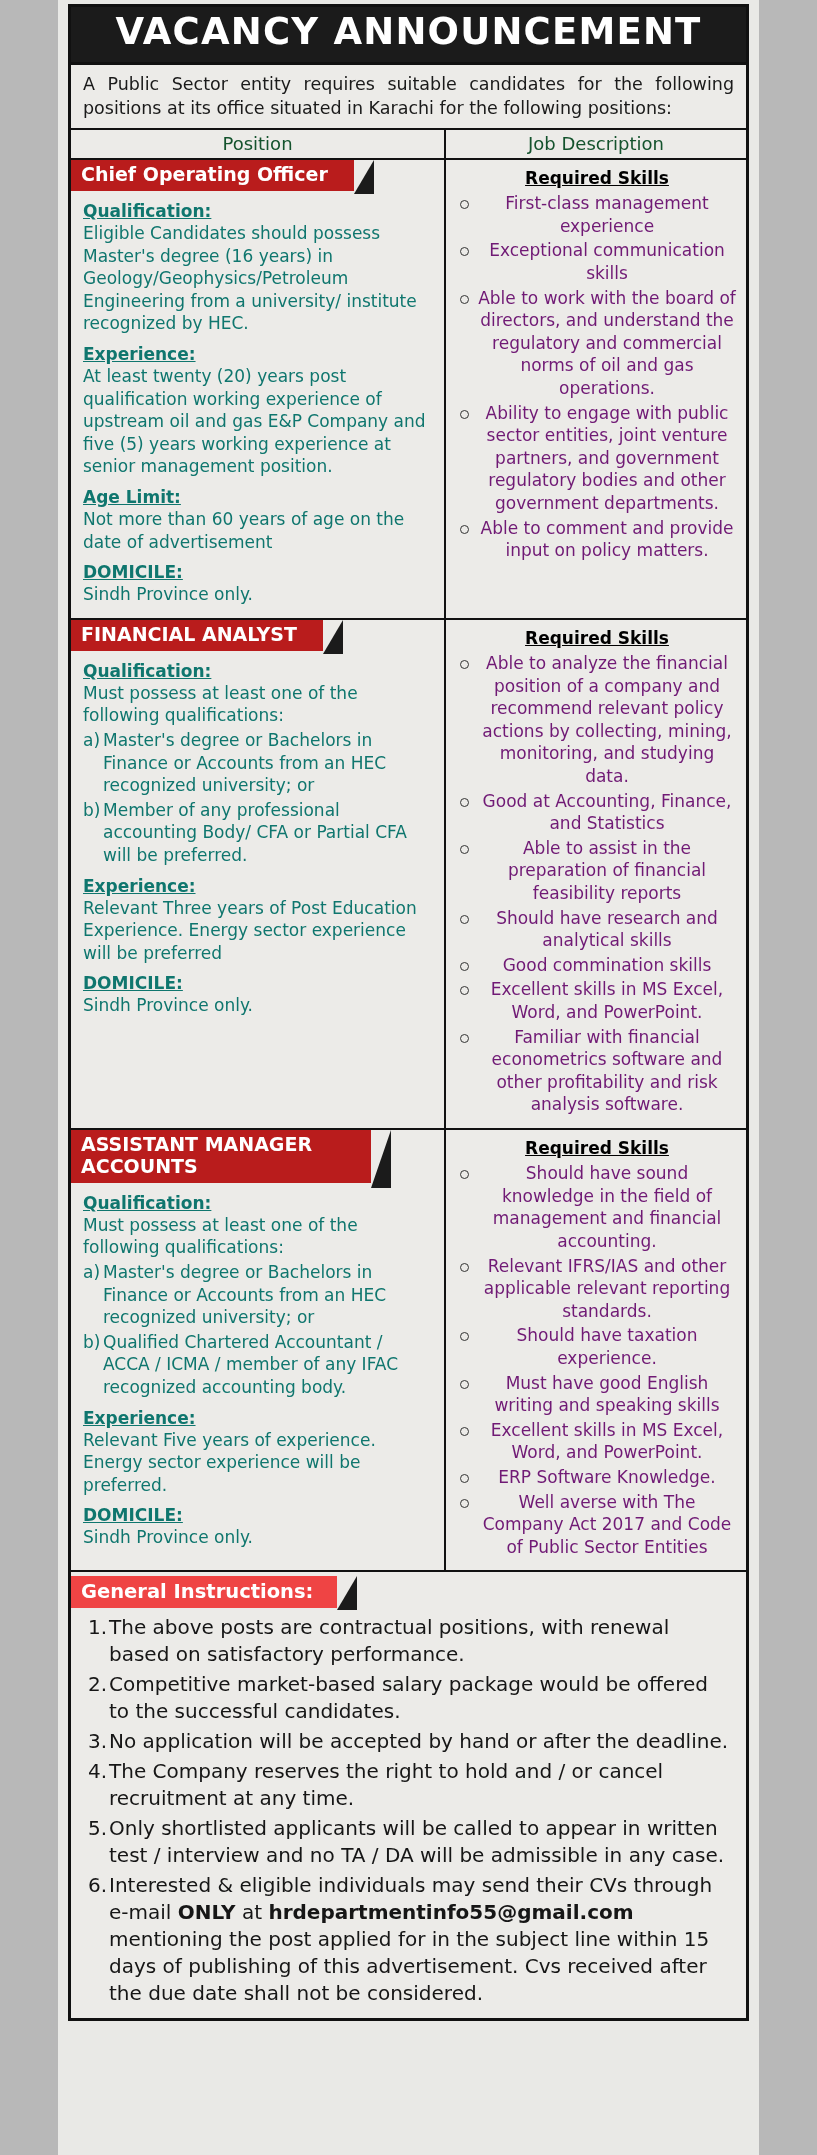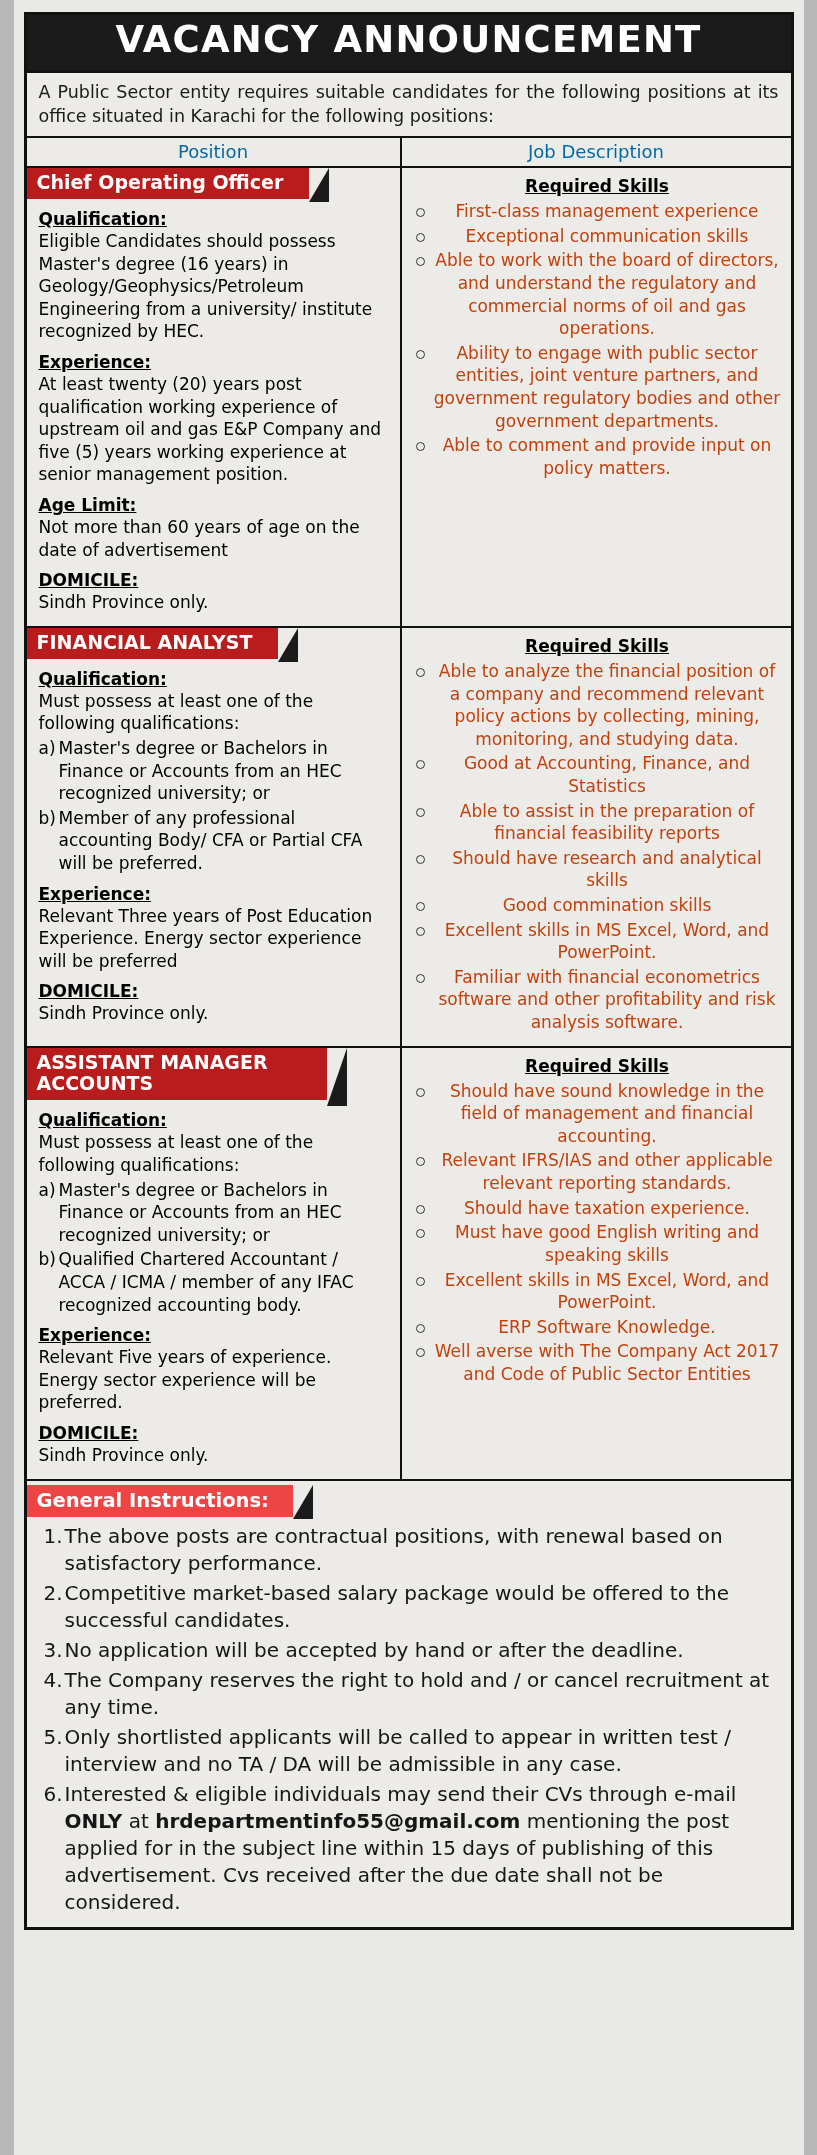--- a/index.html
+++ b/index.html
@@ -3,25 +3,25 @@
 <meta charset="utf-8">
 <style>
   * { box-sizing: border-box; }
   html, body {
     margin: 0;
     padding: 0;
     background: #b8b8b8;
     font-family: "DejaVu Sans", sans-serif;
   }
   .page {
-    width: 790px;
+    width: 701px;
     min-height: 2155px;
     margin: 0 auto;
     background: #e9e9e6;
-    padding: 12px 10px 10px 10px;
+    padding: 4px 10px 10px 10px;
     position: relative;
   }
   .sheet {
     border: 3px solid #111;
     background: #ecebe8;
   }
 
   
   .title-bar {
     background: #1b1b1b;
@@ -51,21 +51,21 @@
   
   .tbl-head {
     display: flex;
     border-bottom: 2px solid #111;
     background: #ecebe8;
   }
   .tbl-head .cell {
     text-align: center;
     font-size: 18px;
     padding: 3px 0 4px 0;
-    color: #0369a1;
+    color: #14532d;
   }
   .col-left { width: 375px; border-right: 2px solid #111; }
   .col-right { flex: 1; text-align: center; }
 
   
   .row {
     display: flex;
     border-bottom: 2px solid #111;
   }
   .row .col-left { padding: 0 0 10px 0; }
@@ -99,21 +99,21 @@
     right: -20px;
     top: 0;
     width: 0;
     height: 100%;
     border-style: solid;
     border-width: 0 0 34px 20px;
     border-color: transparent transparent #1b1b1b transparent;
   }
   .ribbon.two-line .notch { border-width: 0 0 58px 20px; }
 
-  .lcontent { padding: 0 10px 0 12px; font-size: 17px; color: #000000; }
+  .lcontent { padding: 0 10px 0 12px; font-size: 17px; color: #0f766e; }
   .lbl {
     font-weight: bold;
     text-decoration: underline;
     display: block;
     margin: 9px 0 1px 0;
     font-size: 17px;
   }
   .lbl.first { margin-top: 2px; }
   .ptext { margin: 0 0 2px 0; line-height: 1.33; }
   .sublist { margin: 2px 0 0 0; padding: 0; list-style: none; }
@@ -130,21 +130,21 @@
     font-weight: bold;
     text-decoration: underline;
     font-size: 17px;
     margin: 0 0 4px 0;
   }
   ul.skills {
     margin: 0;
     padding: 0;
     list-style: none;
     font-size: 17px;
-    color: #c2410c;
+    color: #701a75;
   }
   ul.skills li {
     position: relative;
     padding-left: 20px;
     line-height: 1.33;
     margin-bottom: 2px;
   }
   ul.skills li::before {
     content: "";
     position: absolute;

